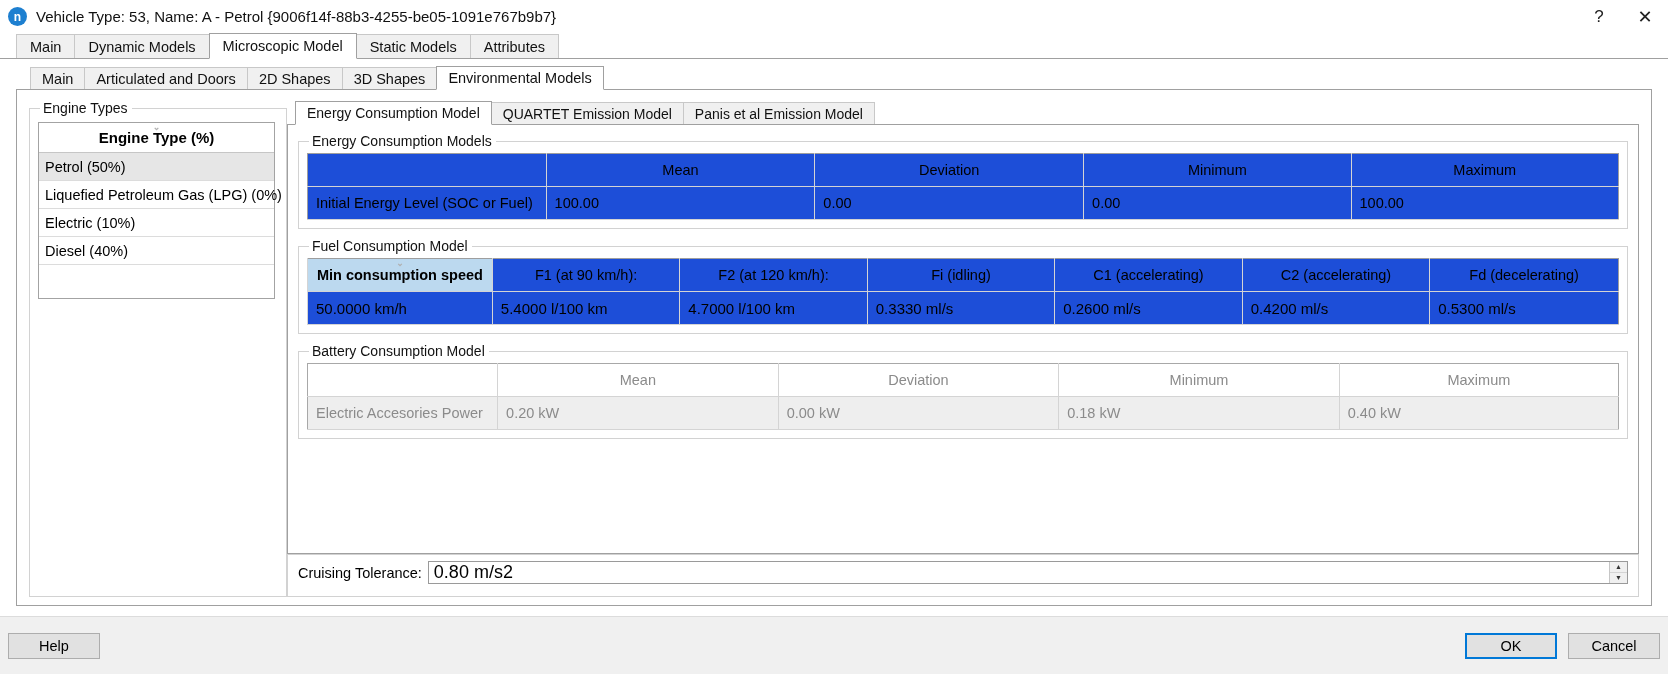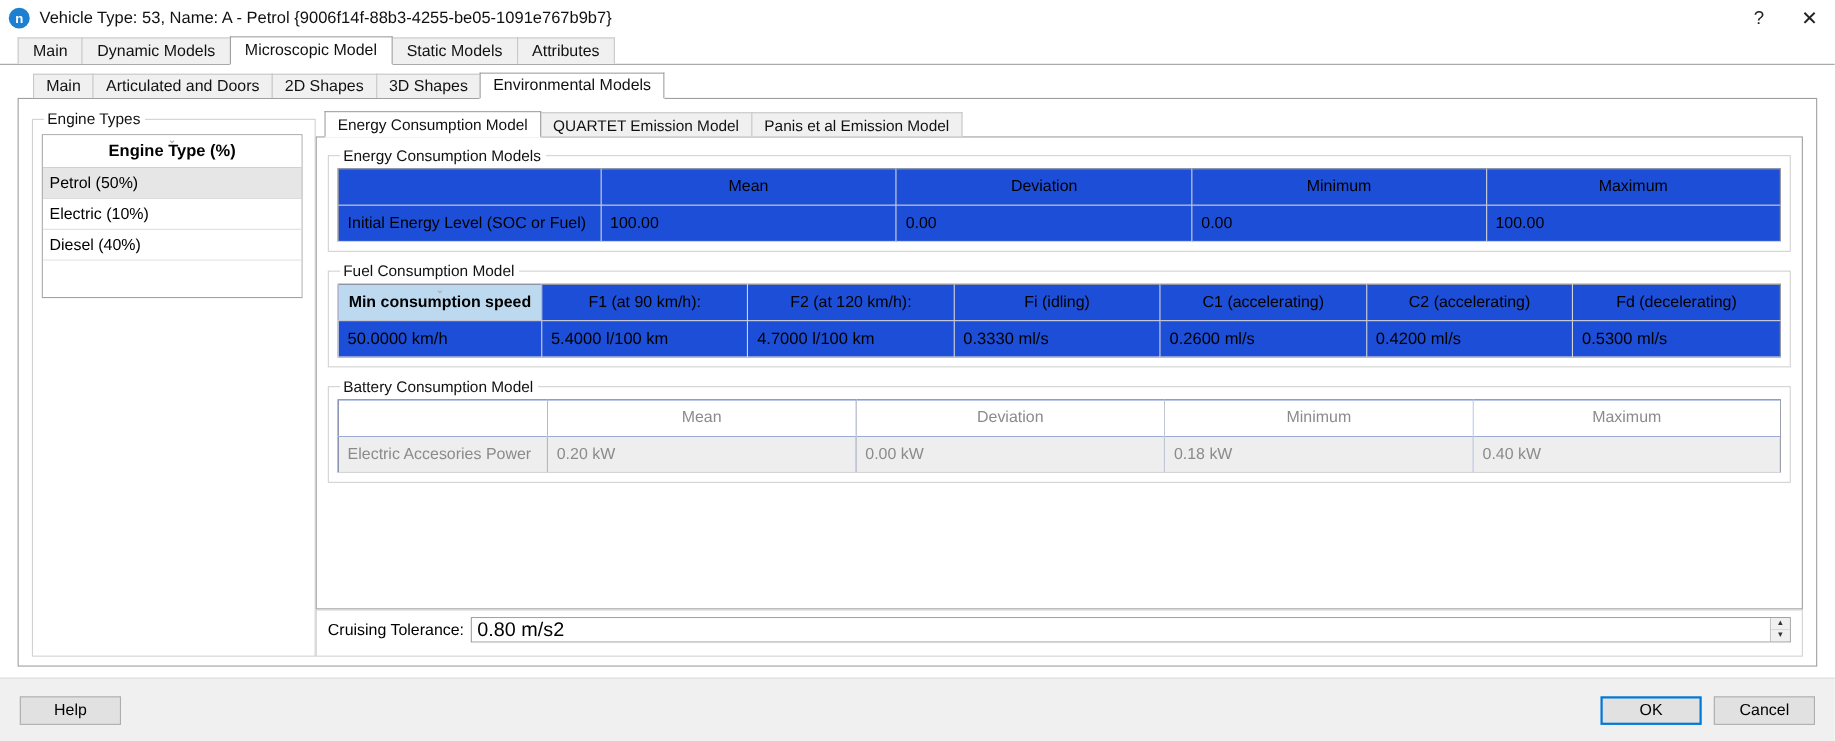--- a/index.html
+++ b/index.html
@@ -367,21 +367,21 @@
   .spin-btn.up { border-bottom: 1px solid #d4d4d4; }
 
   
   .bottombar {
     height: 58px;
     min-height: 58px;
     background: #f0f0f0;
     border-top: 1px solid #dcdcdc;
     display: flex;
     align-items: center;
-    padding: 0 18px;
+    padding: 0 8px;
   }
   .btn {
     height: 26px;
     min-width: 92px;
     padding: 0 12px;
     font-size: 14.5px;
     font-family: "Liberation Sans", sans-serif;
     background: #e1e1e1;
     border: 1px solid #adadad;
     color: #000;
@@ -433,20 +433,23 @@
 
         <fieldset class="gb engine-group">
           <legend>Engine Types</legend>
           <div class="engine-list">
             <div class="engine-head">
               <span class="sort-chevron">⌄</span>
               <span>Engine Type (%)</span>
             </div>
             <div class="engine-item selected">
               <span>Petrol (50%)</span>
+            </div>
+            <div class="engine-item">
+              <span>Liquefied Petroleum Gas (LPG) (0%)</span>
             </div>
             <div class="engine-item">
               <span>Electric (10%)</span>
             </div>
             <div class="engine-item">
               <span>Diesel (40%)</span>
             </div>
             <div class="engine-item blank"></div>
           </div>
         </fieldset>

